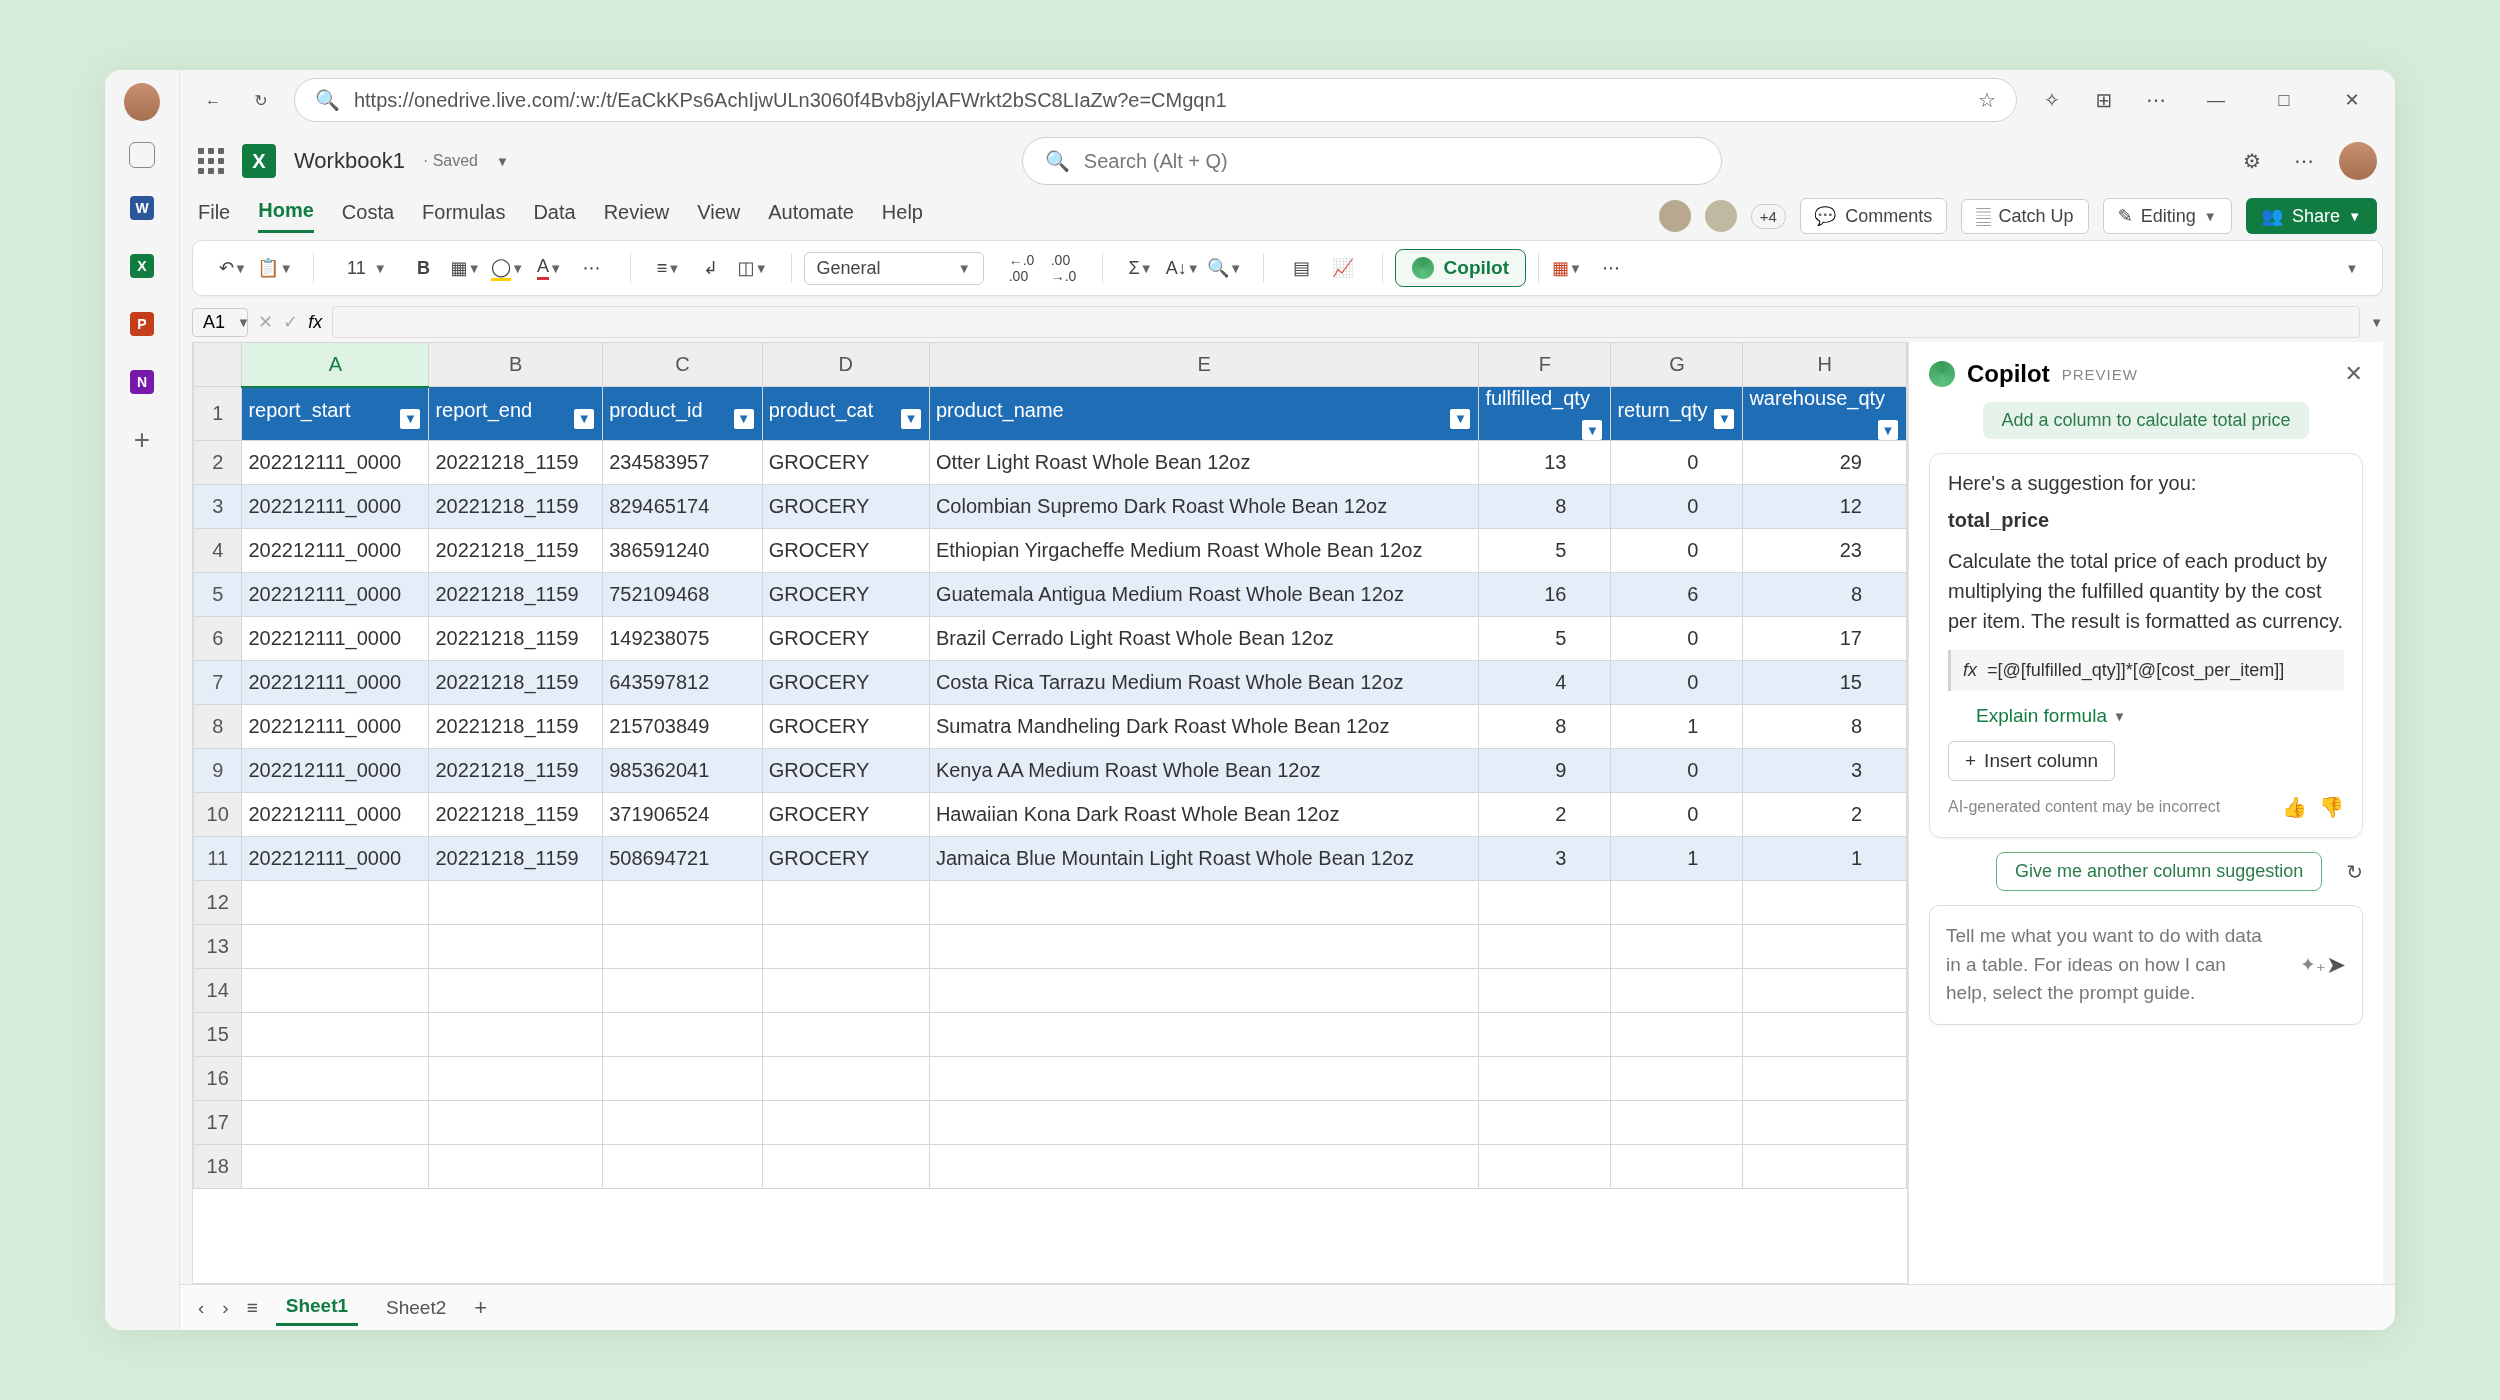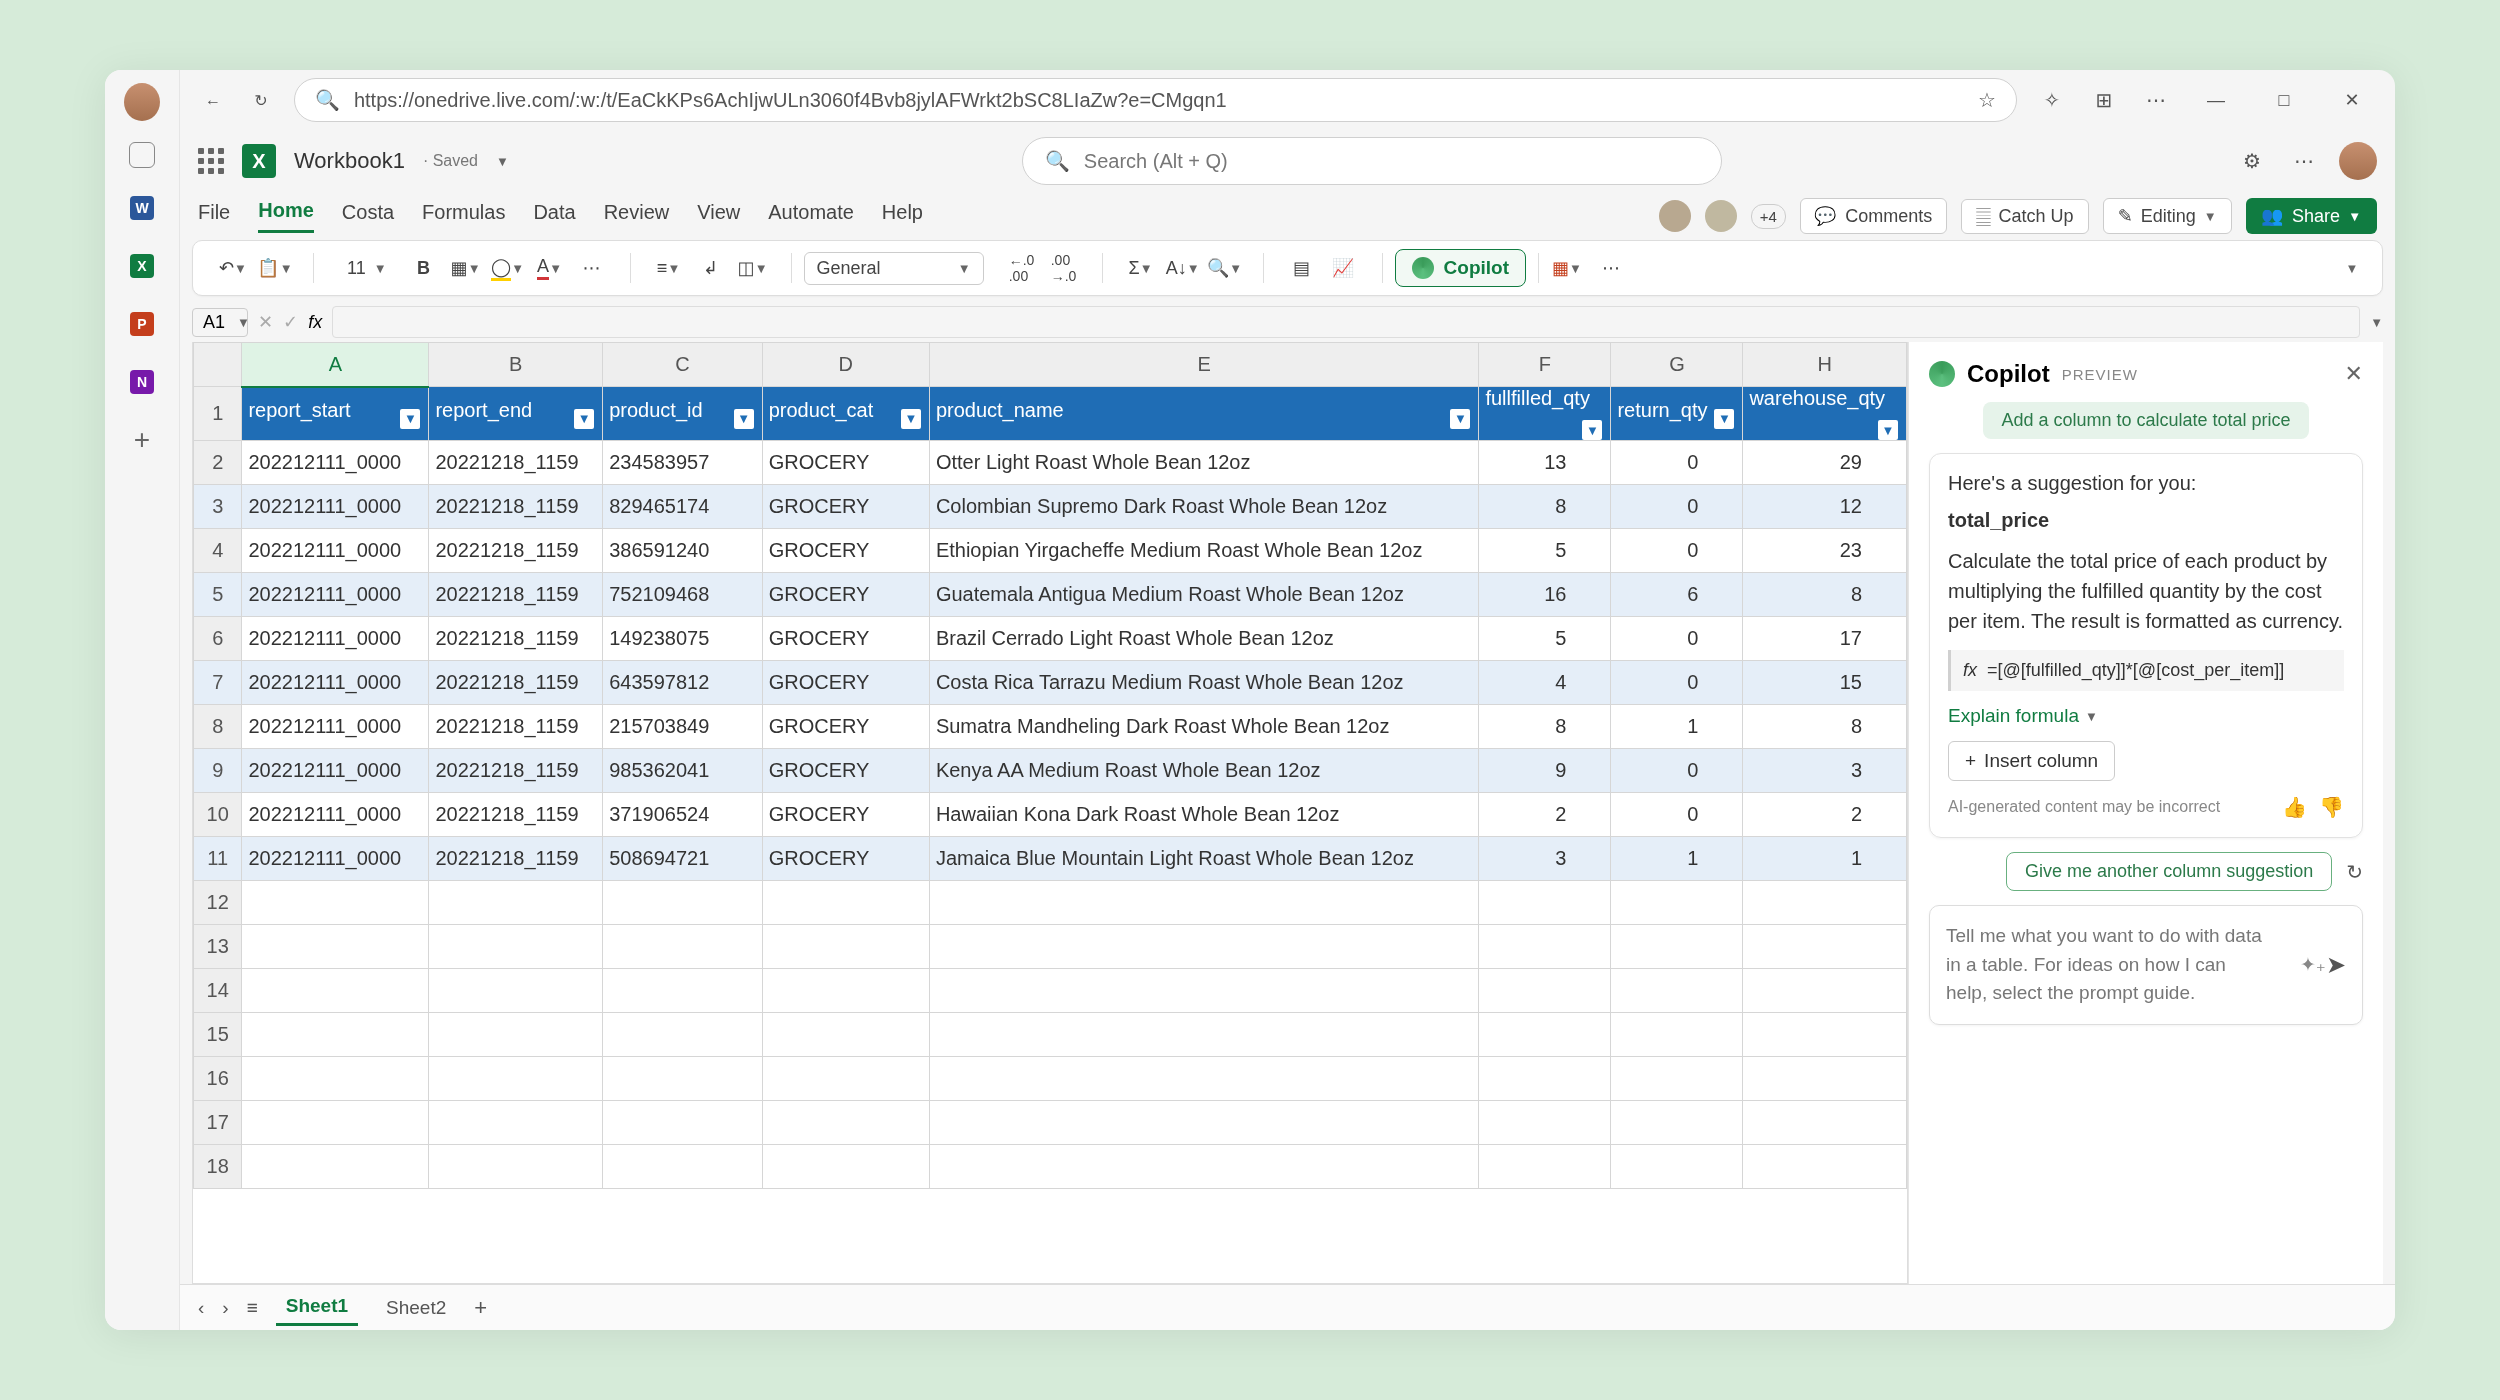--- a/index.html
+++ b/index.html
@@ -56,26 +56,26 @@
 .sheet-tabs .stab.active{font-weight:600;color:#107c41;border-bottom:3px solid #107c41;}
 .copilot-pane{width:475px;background:#fff;border-left:1px solid #e5e5e5;padding:18px 20px;display:flex;flex-direction:column;gap:14px;}
 .cp-head{display:flex;align-items:center;gap:12px;}
 .cp-logo{width:26px;height:26px;border-radius:50%;background:conic-gradient(#3a9c5a,#5cc07f,#3a9c5a);}
 .cp-title{font-size:24px;font-weight:600;}
 .cp-preview{font-size:15px;color:#888;letter-spacing:1px;}
 .pill-suggest{align-self:center;background:#e6f3ea;color:#2c7a4a;padding:8px 18px;border-radius:8px;font-size:18px;}
 .cp-card{border:1px solid #e2e2e2;border-radius:12px;padding:18px;font-size:20px;color:#333;display:flex;flex-direction:column;gap:14px;box-shadow:0 1px 3px rgba(0,0,0,.05);}
 .cp-card .tp{font-weight:700;}
 .formula-box{background:#f5f5f5;border-left:3px solid #d0d0d0;padding:10px 12px;font-family:Consolas,monospace;font-size:18px;display:flex;gap:10px;}
-.explain-link{color:#107c41;font-size:19px;display:flex;align-items:center;gap:6px;}
+.explain-link{color:#107c41;font-size:19px;display:flex;align-items:center;gap:6px;margin-left:28px;}
 .insert-btn{align-self:flex-start;border:1px solid #ccc;border-radius:6px;padding:8px 16px;font-size:19px;display:flex;align-items:center;gap:8px;background:#fff;}
 .disclaimer{font-size:16px;color:#888;display:flex;align-items:center;justify-content:space-between;}
 .thumbs{display:flex;gap:12px;color:#888;font-size:20px;}
 .pill-outline{border:1.5px solid #68b07f;color:#2c7a4a;padding:8px 18px;border-radius:8px;font-size:18px;background:#fff;display:inline-block;}
-.another-row{display:flex;align-items:center;justify-content:flex-end;gap:14px;text-align:right;}
+.another-row{display:flex;align-items:center;justify-content:flex-end;gap:24px;text-align:right;}
 .prompt-box{border:1px solid #ddd;border-radius:10px;padding:16px;font-size:19px;color:#777;display:flex;flex-direction:row;gap:30px;box-shadow:0 1px 3px rgba(0,0,0,.05);}
 .prompt-foot{display:flex;justify-content:space-between;align-items:center;}
 .avatar{width:38px;height:38px;border-radius:50%;background:linear-gradient(#c79070,#a5704f);}
 .chev{font-size:13px;color:#666;}
 </style>
 </head>
 <body>
 
 <div class="browser-window">
   <div class="left-rail">

